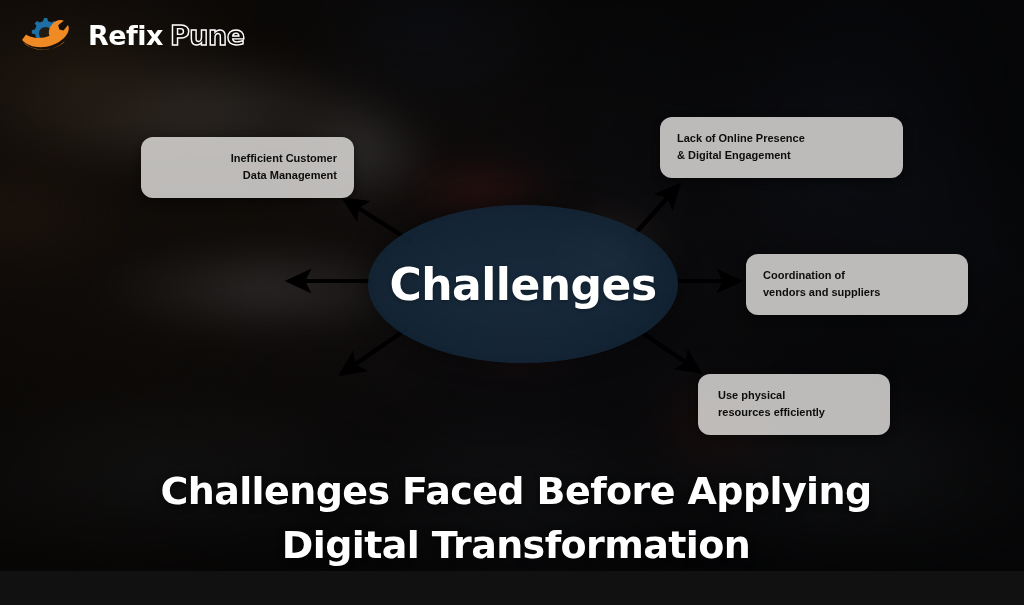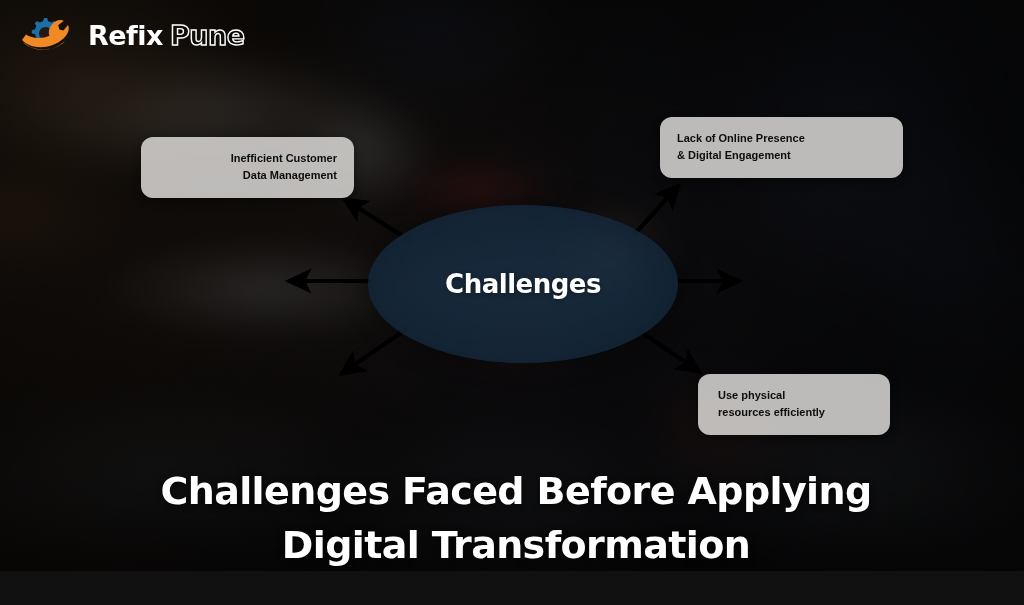--- a/index.html
+++ b/index.html
@@ -84,21 +84,21 @@
     left:368px; top:205px; width:310px; height:158px;
     border-radius:50%;
     background:rgba(26,48,68,0.82);
     box-shadow:inset 0 0 60px rgba(10,22,34,0.55), 0 0 26px rgba(0,0,0,0.45);
     display:flex; align-items:center; justify-content:center;
     z-index:8;
   }
   .hub-label {
     color:#ffffff;
     font-family:"DejaVu Sans", sans-serif;
-    font-size:26px; font-weight:bold;
+    font-size:44px; font-weight:bold;
     letter-spacing:-0.5px;
     text-shadow:0 1px 4px rgba(0,0,0,0.35);
   }
 
   
   .node {
     position:absolute; z-index:10;
     background:rgba(214,212,210,0.88);
     border-radius:12px;
     padding:13px 17px;
@@ -168,19 +168,21 @@
   </svg>
 
   <div class="hub">
     <span class="hub-label">Challenges</span>
   </div>
 
   <div class="node n-cust">Inefficient Customer
 Data Management</div>
   <div class="node n-online">Lack of Online Presence
 &amp; Digital Engagement</div>
+  <div class="node n-coord">Coordination of
+vendors and suppliers</div>
   <div class="node n-res">Use physical
 resources efficiently</div>
 
   <div class="headline">Challenges Faced  Before Applying
 Digital Transformation</div>
 
 </div>
 
 </body></html>

